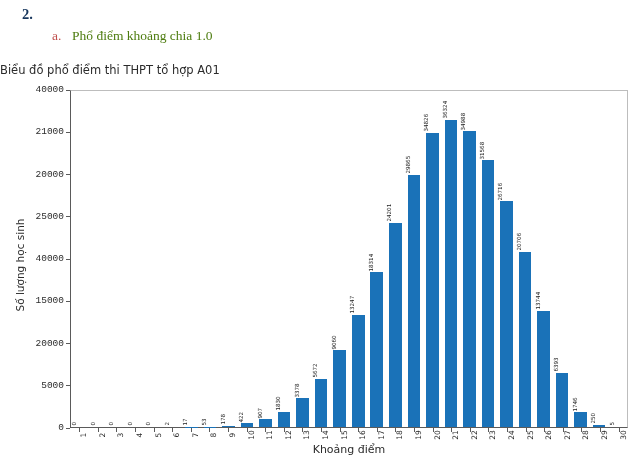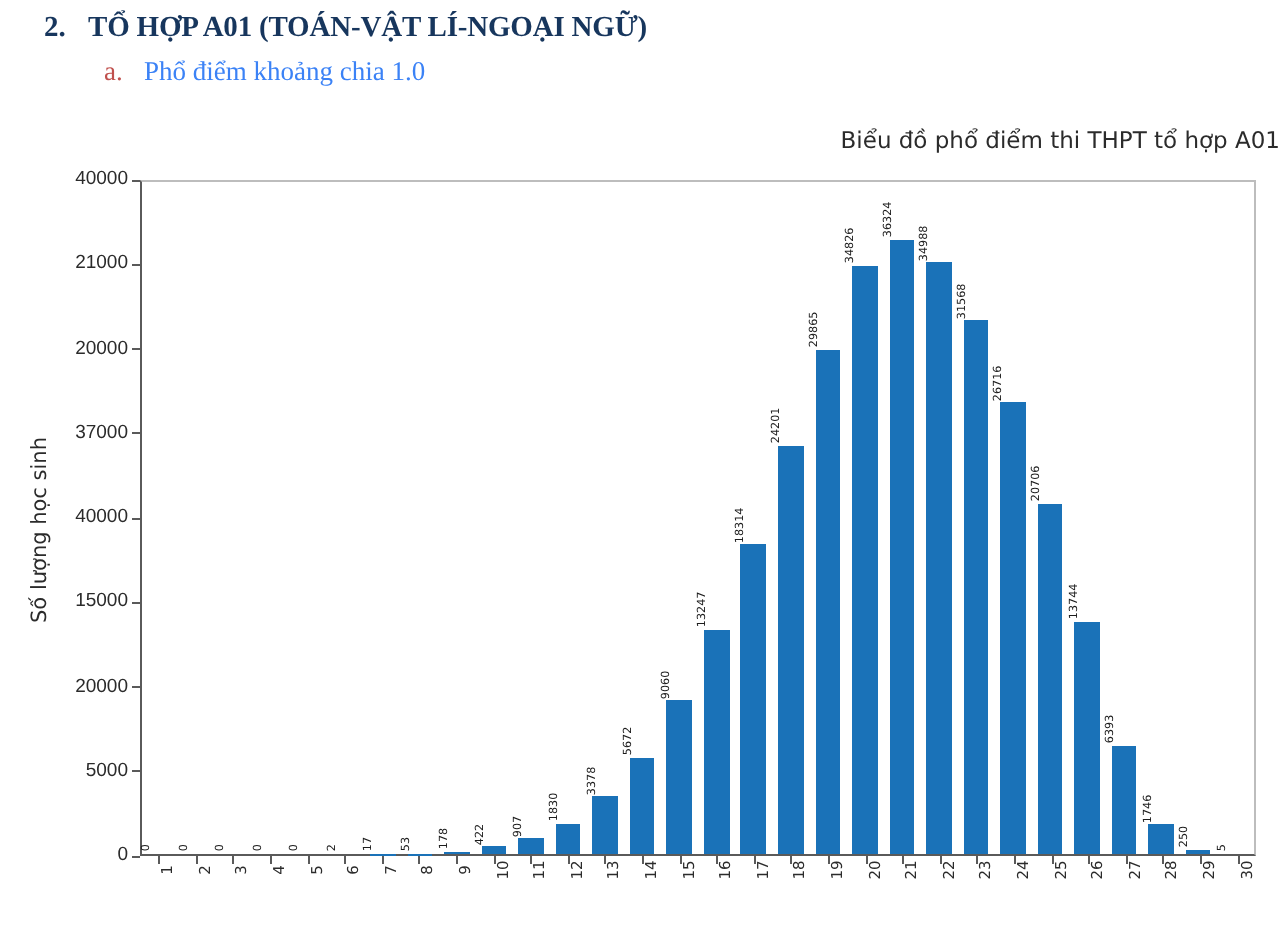--- a/index.html
+++ b/index.html
@@ -51,37 +51,37 @@
   .h-sub .num {
     font-family: "Liberation Serif", serif;
     font-size: 13.5px;
     color: #c0504d;
     width: 20px;
     flex: 0 0 20px;
   }
   .h-sub .txt {
     font-family: "Liberation Serif", serif;
     font-size: 13.5px;
-    color: #3b82f6;
+    color: #4d7c0f;
   }
 
   
   #chart {
     position: absolute;
     left: 0;
     top: 58px;
     width: 640px;
     height: 407px;
   }
   #chart-title {
     position: absolute;
     left: 0;
     top: 5px;
     width: 640px;
-    text-align: right;
+    text-align: left;
     font-size: 11.5px;
     color: #2b2b2b;
     font-family: "DejaVu Sans", sans-serif;
   }
   
   #plot {
     position: absolute;
     left: 70px;
     top: 32px;
     width: 558px;
@@ -146,21 +146,21 @@
     height: 0;
     width: 70px;
     text-align: right;
   }
   .ytick .lbl {
     position: absolute;
     right: 6px;
     top: -6px;
     font-size: 9.5px;
     color: #2b2b2b;
-    font-family: Liberation Sans, sans-serif;
+    font-family: Liberation Mono, monospace;
     white-space: nowrap;
   }
   .ytick .mark {
     position: absolute;
     right: 0;
     top: -0.5px;
     width: 4px;
     height: 1px;
     background: #5a5a5a;
   }
@@ -218,21 +218,20 @@
     color: #2b2b2b;
     font-family: "DejaVu Sans", sans-serif;
   }
 </style>
 </head>
 <body>
 
 <div id="heading">
   <div class="h-row h-main">
     <span class="num">2.</span>
-    <span class="txt">TỔ HỢP A01 (TOÁN-VẬT LÍ-NGOẠI NGỮ)</span>
   </div>
   <div class="h-row h-sub">
     <span class="num">a.</span>
     <span class="txt">Phổ điểm khoảng chia 1.0</span>
   </div>
 </div>
 
 <div id="chart">
 
   <div id="chart-title">Biểu đồ phổ điểm thi THPT tổ hợp A01</div>
@@ -253,21 +252,21 @@
       </div>
       <div class="ytick" style="top: 211.25px;">
         <span class="lbl">15000</span>
         <span class="mark"></span>
       </div>
       <div class="ytick" style="top: 169px;">
         <span class="lbl">40000</span>
         <span class="mark"></span>
       </div>
       <div class="ytick" style="top: 126.75px;">
-        <span class="lbl">37000</span>
+        <span class="lbl">25000</span>
         <span class="mark"></span>
       </div>
       <div class="ytick" style="top: 84.5px;">
         <span class="lbl">20000</span>
         <span class="mark"></span>
       </div>
       <div class="ytick" style="top: 42.25px;">
         <span class="lbl">21000</span>
         <span class="mark"></span>
       </div>
@@ -607,14 +606,15 @@
       </div>
       <div class="xslot">
         <span class="mark"></span>
         <span class="lbl">29</span>
       </div>
       <div class="xslot">
         <span class="mark"></span>
         <span class="lbl">30</span>
       </div>
     </div>
+  <div id="xlabel">Khoảng điểm</div>
 
 </div>
 
 </body></html>

